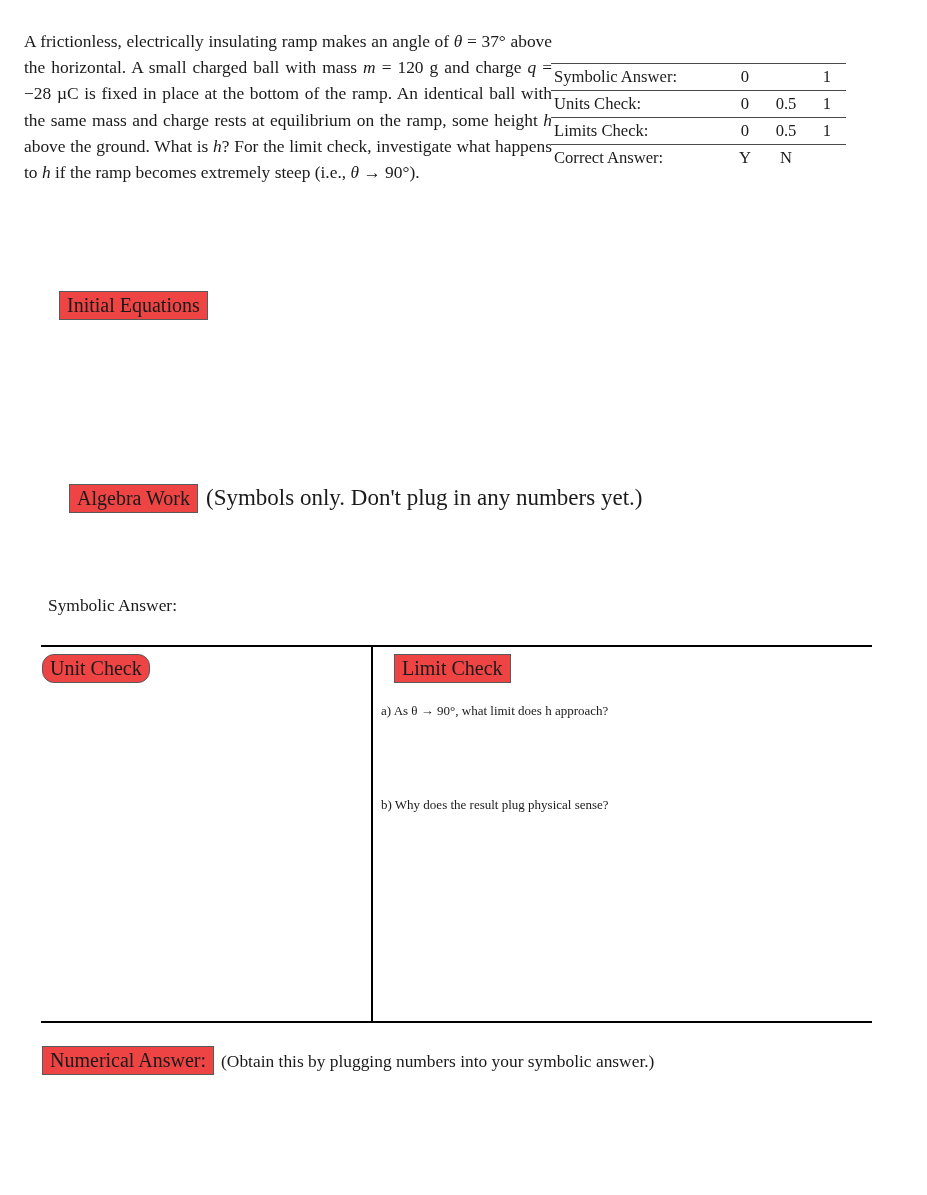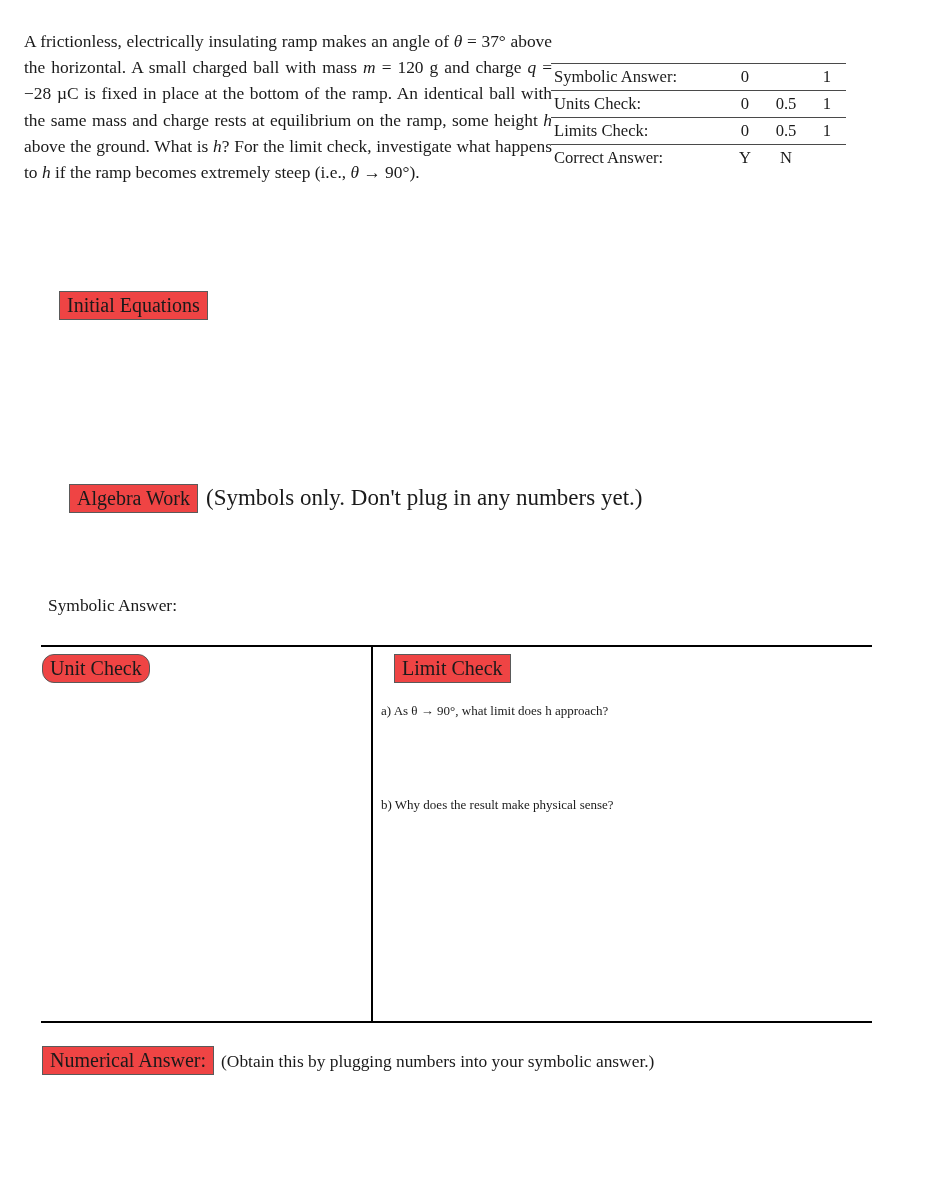--- a/index.html
+++ b/index.html
@@ -223,17 +223,17 @@
 <div id="check-rule-top"></div>
 <div id="check-divider"></div>
 <div id="check-rule-bottom"></div>
 
 <div id="unit-check-label" class="fbox">Unit Check</div>
 
 <div id="limit-check-label" class="fbox">Limit Check</div>
 
 <div id="limit-question-a" class="limit-question">a) As θ → 90°, what limit does h approach?</div>
 
-<div id="limit-question-b" class="limit-question">b) Why does the result make physical sense?</div>
+<div id="limit-question-b" class="limit-question">b) Why does the result plug physical sense?</div>
 
 <div id="numerical-answer-row">
   <span class="fbox">Numerical Answer:</span><span id="numerical-answer-note">(Obtain this by plugging numbers into your symbolic answer.)</span>
 </div>
 
 </body></html>

